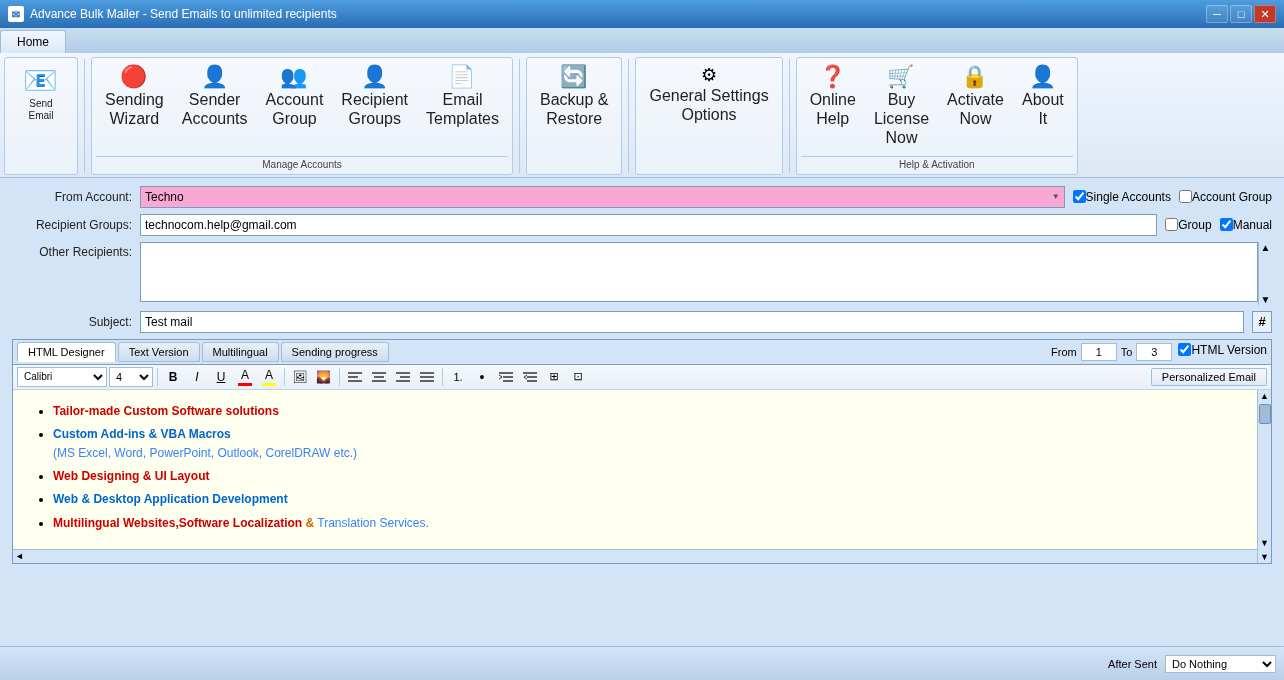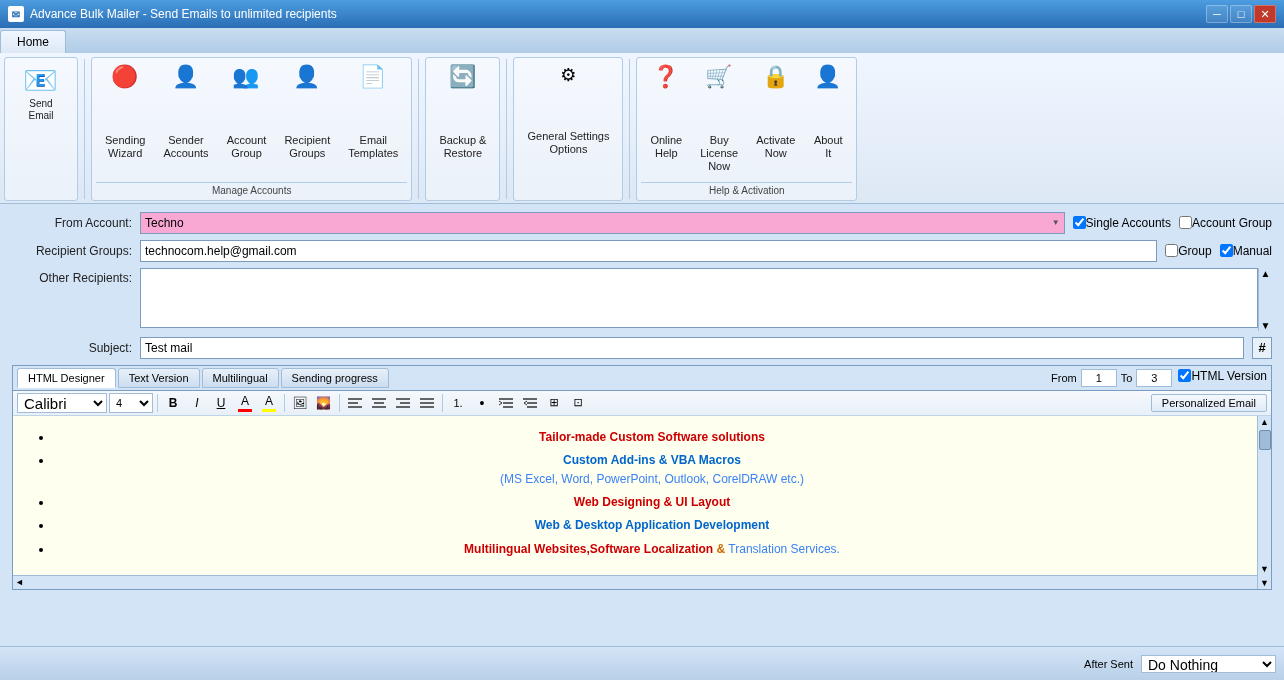--- a/index.html
+++ b/index.html
@@ -94,21 +94,21 @@
       padding: 3px 6px;
       border-radius: 3px;
       border: 1px solid transparent;
       min-width: 44px;
       font-size: 11px;
       text-align: center;
       gap: 2px;
       background: transparent;
     }
     .ribbon-btn .icon { font-size: 22px; line-height: 1; }
-    .ribbon-btn .label { font-size: 11px; color: #222; line-height: 1.2; margin-top: 44px; }
+    .ribbon-btn .label { font-size: 16px; color: #222; line-height: 1.2; }
 
     .ribbon-btn-large {
       display: flex;
       flex-direction: column;
       align-items: center;
       cursor: pointer;
       padding: 4px 8px;
       border-radius: 3px;
       border: 1px solid transparent;
       min-width: 60px;
@@ -199,21 +199,21 @@
     .editor-toolbar {
       display: flex;
       align-items: center;
       padding: 2px 4px;
       background: linear-gradient(to bottom, #f5f8fc, #e8f0f8);
       border-bottom: 1px solid #c0d4e8;
       gap: 2px;
       flex-wrap: wrap;
     }
     .toolbar-font-select {
-      height: 20px; font-size: 15px; border: 1px solid #a0bcd8; background: white; padding: 0 2px; width: 90px;
+      height: 20px; font-size: 10px; border: 1px solid #a0bcd8; background: white; padding: 0 2px; width: 90px;
     }
     .toolbar-size-select {
       height: 20px; font-size: 11px; border: 1px solid #a0bcd8; background: white; padding: 0 2px; width: 44px;
     }
     .toolbar-btn {
       width: 22px; height: 20px; border: 1px solid transparent; background: transparent;
       cursor: pointer; display: flex; align-items: center; justify-content: center; font-size: 12px;
       border-radius: 2px;
     }
     .toolbar-sep { width: 1px; height: 18px; background: #b0cce8; margin: 0 2px; }
@@ -229,21 +229,21 @@
 
     
     .editor-body {
       background: #fffff0;
       padding: 12px 20px;
       min-height: 140px;
       font-size: 12px;
       position: relative;
     }
     .editor-body ul { padding-left: 20px; }
-    .editor-body li { margin-bottom: 4px; line-height: 1.6; text-align: center; }
+    .editor-body li { margin-bottom: 4px; line-height: 1.6; }
     .text-red { color: #cc0000; font-weight: bold; }
     .text-blue { color: #0066cc; font-weight: bold; }
     .text-black { color: #3b82f6; }
     .text-orange { color: #cc6600; font-weight: bold; }
     .scrollbar-v {
       position: absolute; right: 0; top: 0; bottom: 0; width: 14px;
       background: #d4e4f7; border-left: 1px solid #a0bcd8;
     }
 
     
@@ -253,21 +253,21 @@
       background: linear-gradient(to bottom, #d4e4f7, #b8d0e8);
       border-top: 1px solid #a0bcd8;
       display: flex;
       align-items: center;
       justify-content: flex-end;
       padding: 0 8px;
       gap: 8px;
       font-size: 11px;
     }
     .statusbar-select {
-      height: 18px; font-size: 14px; border: 1px solid #a0bcd8; background: white; padding: 0 2px;
+      height: 18px; font-size: 11px; border: 1px solid #a0bcd8; background: white; padding: 0 2px;
     }
 
     
     .select-wrapper { position: relative; display: flex; align-items: center; flex: 1; }
     .select-wrapper select { position: absolute; opacity: 0; width: 100%; height: 100%; cursor: pointer; }
     .select-display {
       flex: 1; height: 22px; border: 1px solid #7a9cbf; background: #f9a8d4;
       padding: 0 4px; font-size: 12px; display: flex; align-items: center; justify-content: space-between;
     }
     .select-arrow { font-size: 8px; color: #555; }

